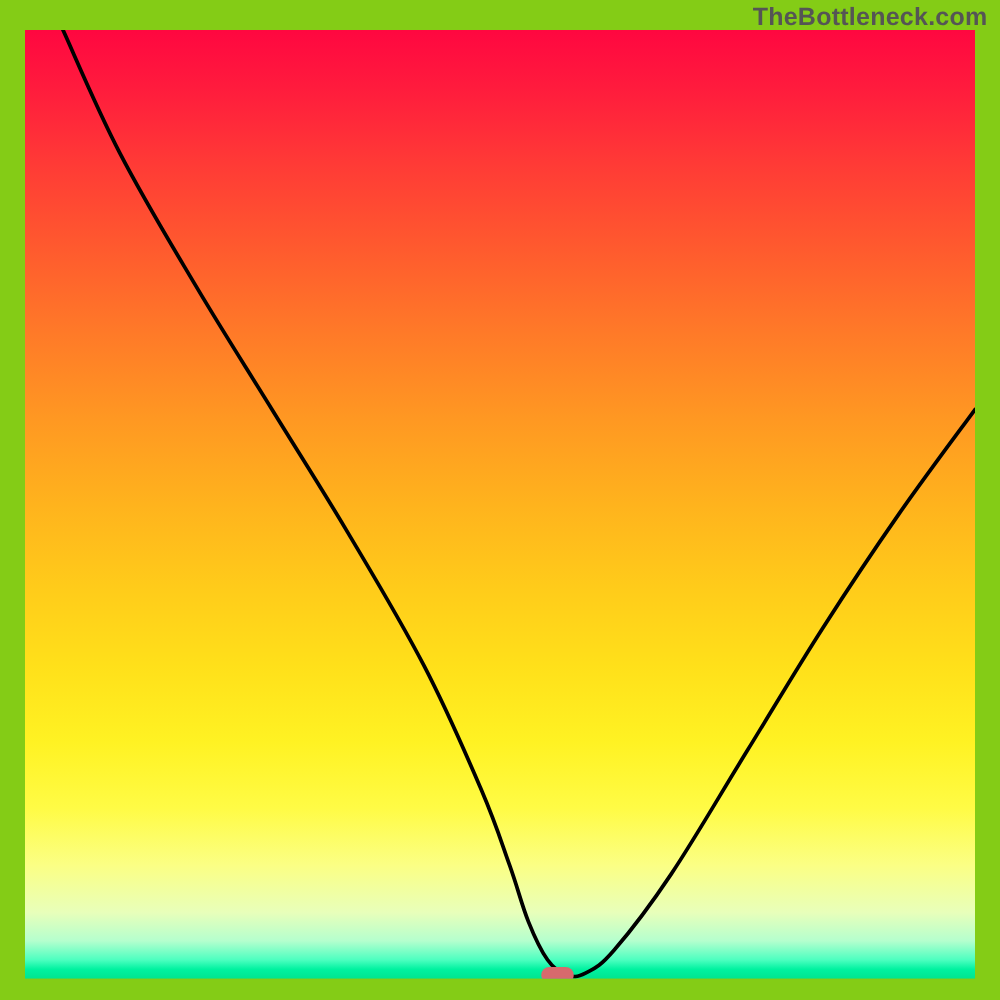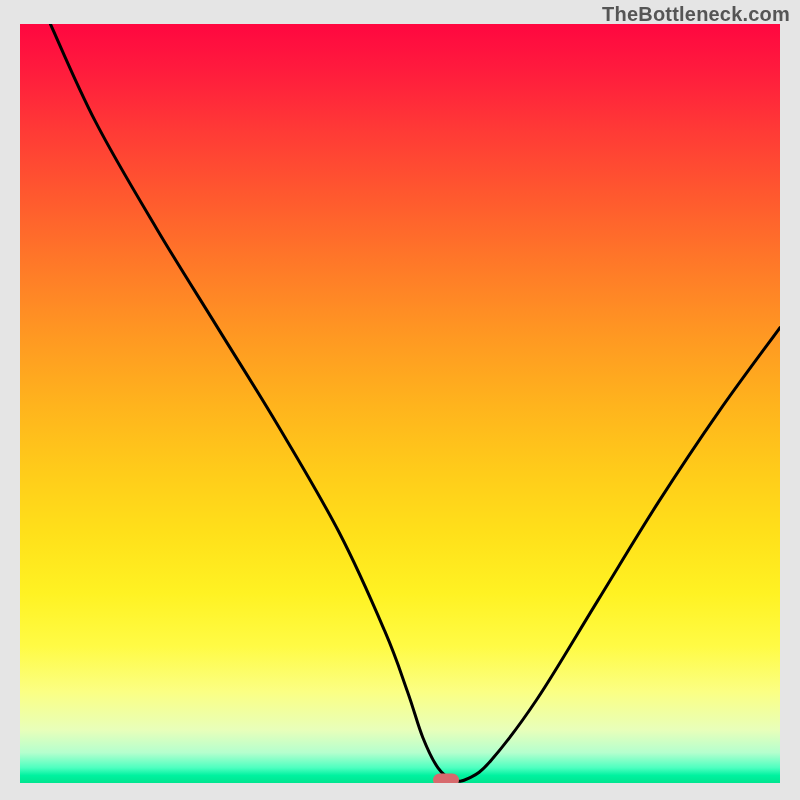--- a/index.html
+++ b/index.html
@@ -8,21 +8,21 @@
     width: 800px;
     height: 800px;
     background: #000;
     overflow: hidden;
     font-family: Arial, Helvetica, sans-serif;
   }
   .frame {
     position: relative;
     width: 800px;
     height: 800px;
-    background: #e5e5e5;
+    background: #84cc16;
   }
   .watermark {
     position: absolute;
     top: 3px;
     right: 10px;
     color: #555;
     font-size: 20px;
     font-weight: 600;
     letter-spacing: 0.2px;
     z-index: 10;

